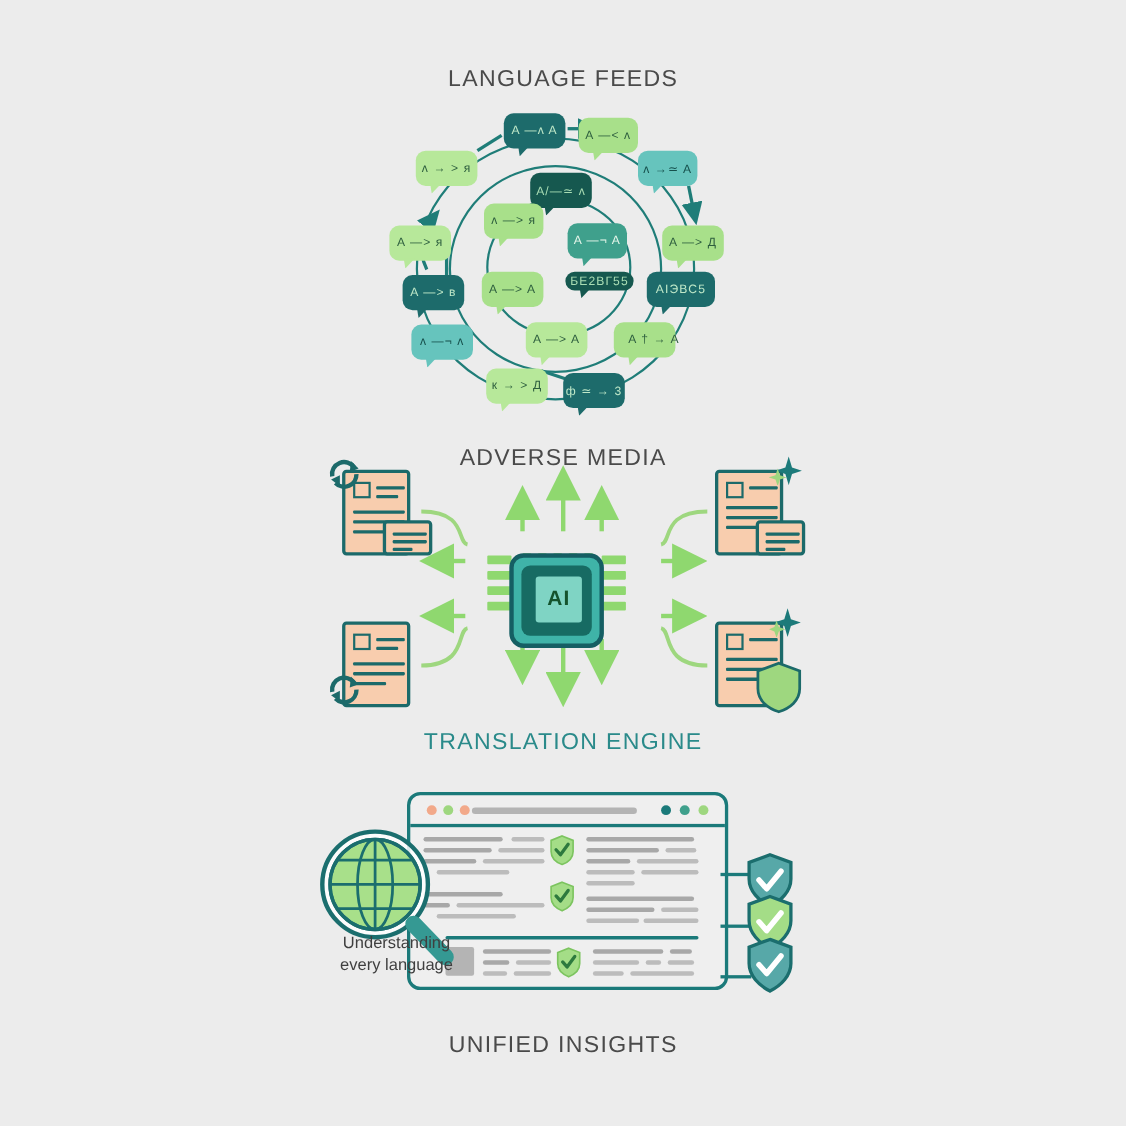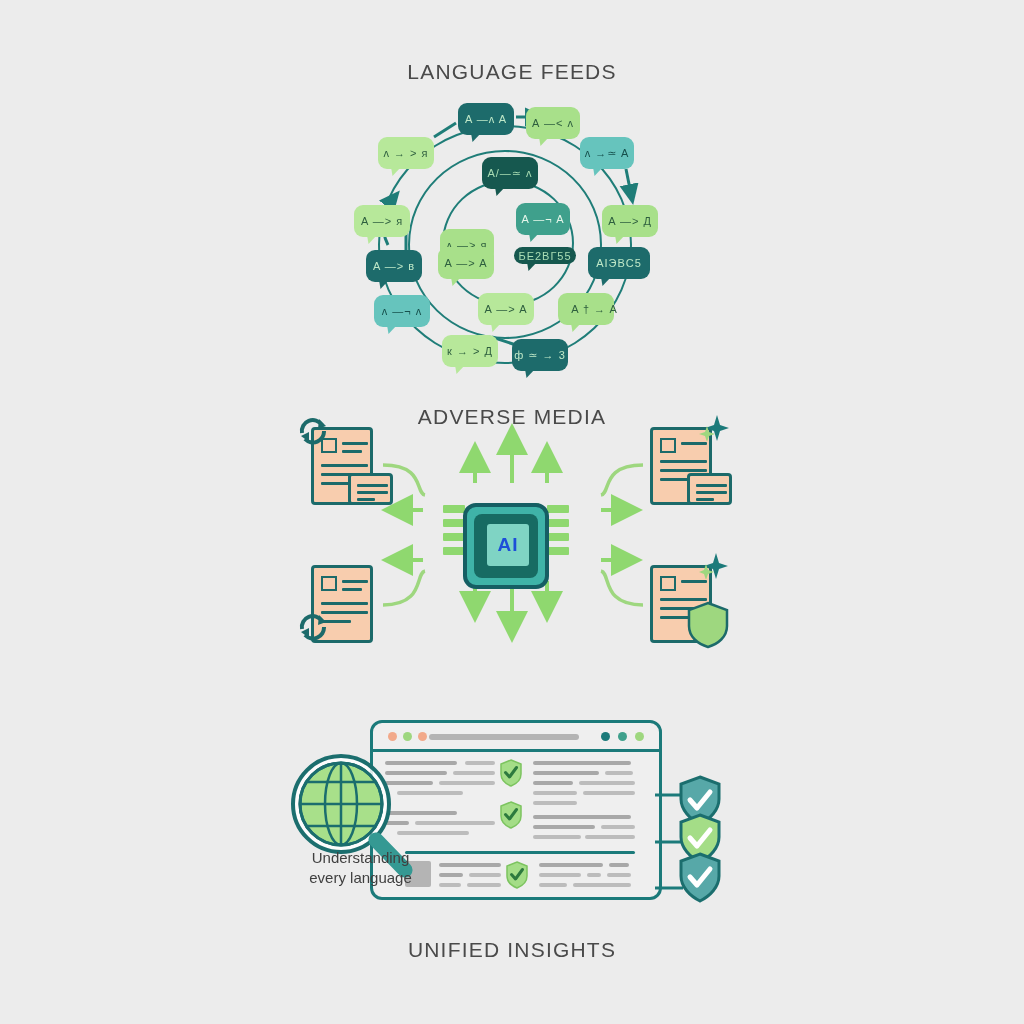--- a/index.html
+++ b/index.html
@@ -68,21 +68,21 @@
     background:#3fb3a8;border:4px solid #155e63;box-sizing:border-box;
   }
   .chip-inner{
     position:absolute;left:7px;top:7px;right:7px;bottom:7px;
     border-radius:8px;background:#176b63;
   }
   .chip-core{
     position:absolute;left:20px;top:17px;width:42px;height:42px;
     border-radius:3px;background:#7fd4c4;
     display:flex;align-items:center;justify-content:center;
-    font-size:19px;font-weight:700;color:#1d4ed8;letter-spacing:1px;
+    font-size:19px;font-weight:700;color:#14532d;letter-spacing:1px;
   }
   .pin{position:absolute;background:#8fd86f;border-radius:1px;}
 
   
   #panel-browser{position:absolute;left:370px;top:720px;width:292px;height:180px;}
   #browser-frame{
     position:absolute;inset:0;border:3px solid #1b7a7a;border-radius:12px;
     background:#efefef;box-sizing:border-box;
   }
   #browser-bar{position:absolute;left:0;top:0;right:0;height:26px;border-bottom:3px solid #1b7a7a;}
@@ -146,21 +146,21 @@
           <div class="btail" style="background: rgb(183, 232, 154);"></div>
         </div>
         <div class="bubble teal" style="left: 250px; top: 42px; width: 54px; height: 32px;">
           <span>ʌ →≃ A</span>
           <div class="btail" style="background: rgb(102, 196, 189);"></div>
         </div>
         <div class="bubble dark2" style="left: 152px; top: 62px; width: 56px; height: 32px;">
           <span>A/—≃ ʌ</span>
           <div class="btail" style="background: rgb(22, 88, 79);"></div>
         </div>
-        <div class="bubble light" style="left: 110px; top: 90px; width: 54px; height: 32px; margin-top: 44px;">
+        <div class="bubble light" style="left: 110px; top: 90px; width: 54px; height: 32px;">
           <span>ʌ —&gt; я</span>
           <div class="btail" style="background: rgb(168, 224, 138);"></div>
         </div>
         <div class="bubble mid" style="left: 186px; top: 108px; width: 54px; height: 32px;">
           <span>A —¬ A</span>
           <div class="btail" style="background: rgb(63, 160, 140);"></div>
         </div>
         <div class="bubble light2" style="left: 24px; top: 110px; width: 56px; height: 32px;">
           <span>A —&gt; я</span>
           <div class="btail" style="background: rgb(183, 232, 154);"></div>
@@ -328,20 +328,21 @@
     </div>
     <svg width="30" height="28" class="sparkle" style="left:424px;top:146px">
       <path d="M17,2 L20,12 L29,15 L20,18 L17,28 L14,18 L5,15 L14,12 z" fill="#1c7a7a"></path>
       <path d="M7,13 L9,19 L15,21 L9,23 L7,29 L5,23 L0,21 L5,19 z" fill="#9ed77f"></path>
     </svg>
     <svg width="42" height="48" style="position:absolute;left:412px;top:196px">
       <path d="M21,2 L40,9 V25 C40,36 31,43 21,46 C11,43 2,36 2,25 V9 z" fill="#9ed77f" stroke="#1c6a6a" stroke-width="2.5"></path>
     </svg>
   </div>
 
+  <div class="section-title accent" id="title-translation">TRANSLATION ENGINE</div>
 
   <div id="panel-browser">
     <div id="browser-frame">
       <div id="browser-bar">
         <div class="dot" style="left:15px;background:#f2a98a;"></div>
         <div class="dot" style="left:30px;background:#9ed77f;"></div>
         <div class="dot" style="left:45px;background:#f2a98a;"></div>
         <div id="url-bar"></div>
         <div class="dot" style="left:228px;background:#1b7a7a;"></div>
         <div class="dot" style="left:245px;background:#3fa08c;"></div>

